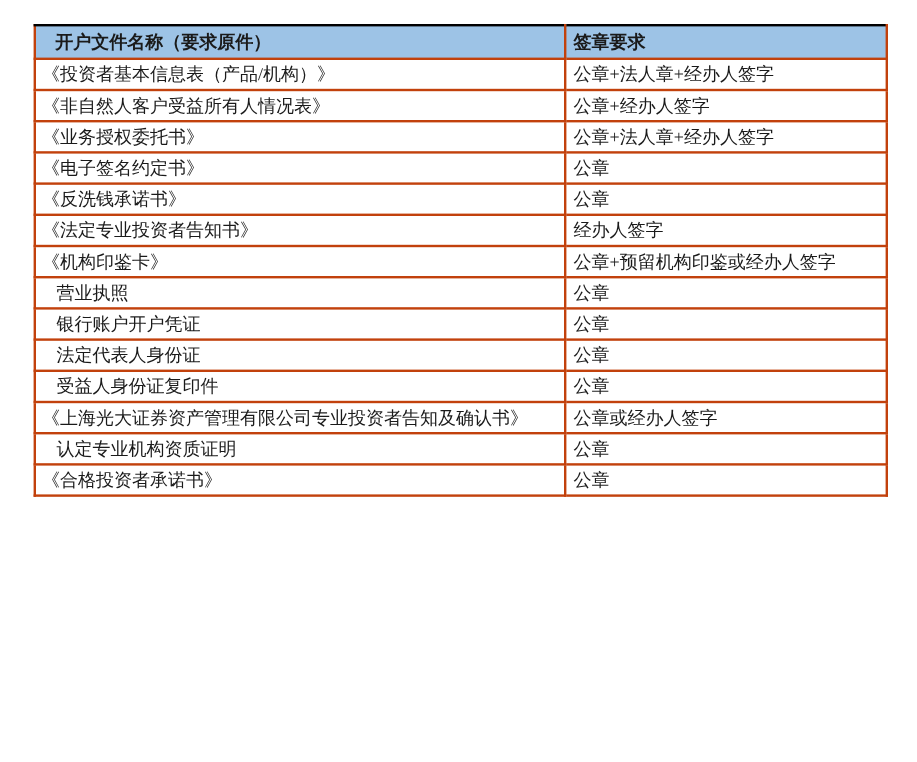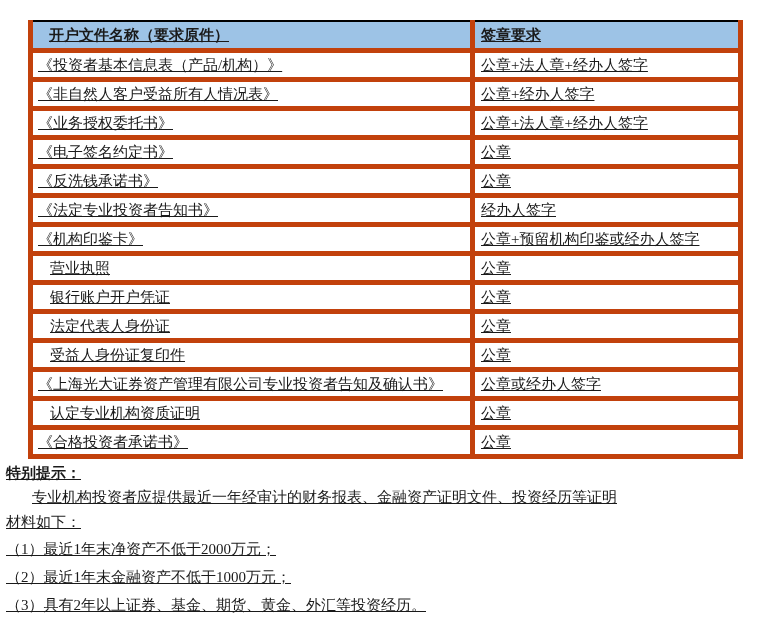--- a/index.html
+++ b/index.html
@@ -8,32 +8,31 @@
     background: #ffffff;
     font-family: "Liberation Serif", "DejaVu Serif", serif;
     color: #1a1a1a;
   }
   .page {
     position: relative;
     width: 764px;
     height: 635px;
     background: #ffffff;
     overflow: hidden;
-    text-decoration: underline;
   }
   table.req-table {
     border-collapse: collapse;
     table-layout: fixed;
     width: 710px;
     margin: 20px 0 0 28px;
     font-size: 15px;
   }
   table.req-table th,
   table.req-table td {
-    border: 5px solid #c2410c;
+    border: 2px solid #c2410c;
     overflow: hidden;
     white-space: nowrap;
     font-weight: normal;
     text-align: left;
     vertical-align: middle;
   }
   table.req-table thead th {
     border-top: 2.5px solid #000000;
     font-weight: bold;
     height: 26px;
@@ -141,24 +140,14 @@
     <td class="doc-cell indent">认定专业机构资质证明</td>
     <td class="seal-cell">公章</td>
   </tr>
         <tr>
     <td class="doc-cell">《合格投资者承诺书》</td>
     <td class="seal-cell">公章</td>
   </tr>
       </tbody>
   </table>
 
-  <div class="notes">
-    <div class="note-title">特别提示：</div>
-    <div class="note-line1">专业机构投资者应提供最近一年经审计的财务报表、金融资产证明文件、投资经历等证明</div>
-    <div class="note-line2">材料如下：</div>
-    <div>
-        <div class="note-item">（1）最近1年末净资产不低于2000万元；</div>
-        <div class="note-item">（2）最近1年末金融资产不低于1000万元；</div>
-        <div class="note-item">（3）具有2年以上证券、基金、期货、黄金、外汇等投资经历。</div>
-      </div>
-  </div>
 
 </div>
 
 </body></html>

